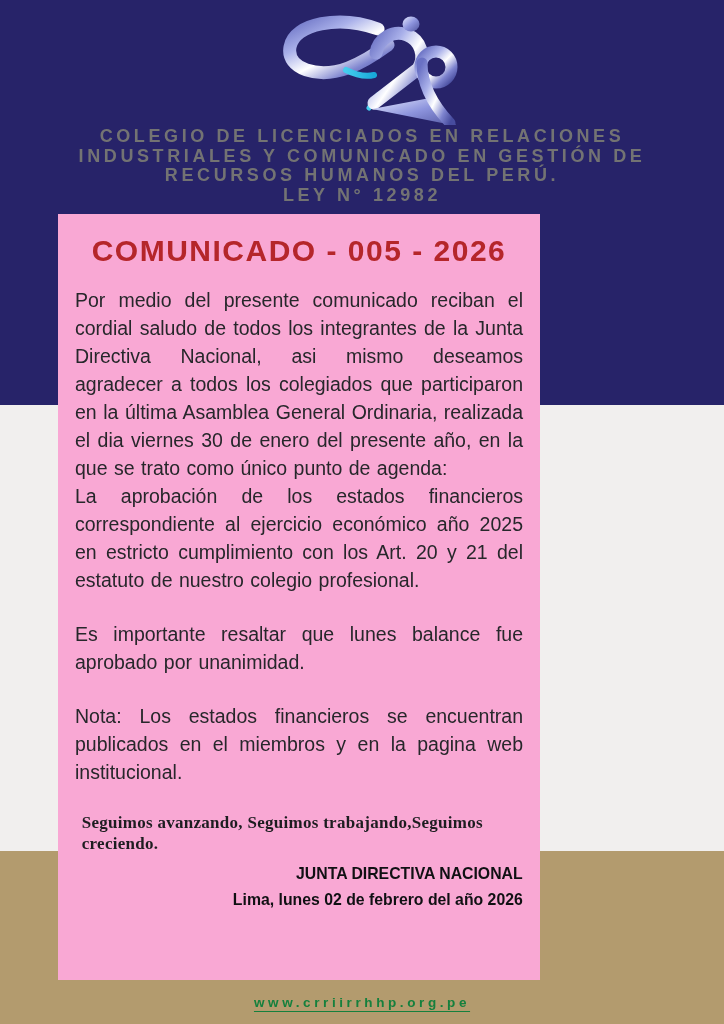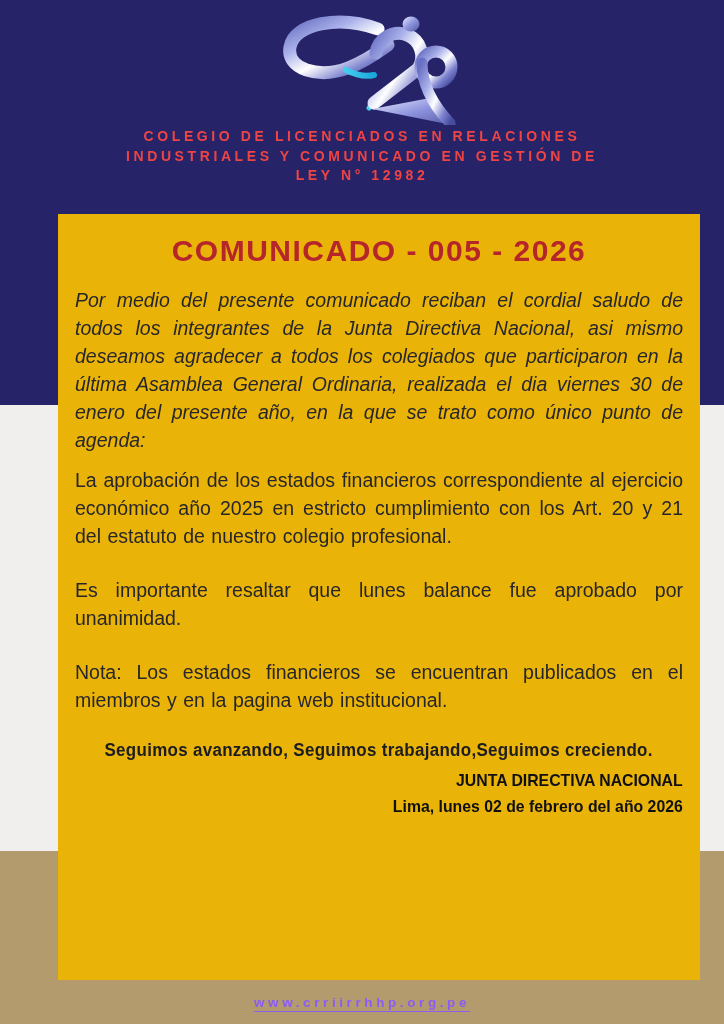--- a/index.html
+++ b/index.html
@@ -9,54 +9,54 @@
   }
   
   .bg-navy { position:absolute; left:0; top:0; width:100%; height:405px; background:#272369; }
   .bg-gray { position:absolute; left:0; top:405px; width:100%; height:446px; background:#f1efee; }
   .bg-tan  { position:absolute; left:0; top:851px; width:100%; height:173px; background:#b39b6e; }
 
   
   .header { position:absolute; top:0; left:0; right:0; text-align:center; }
   .logo { display:block; margin:13px auto 2px; }
   .org-line, .law-line {
-    color:#ef4444; font-size:14px; font-weight:600;
+    color:#737373; font-size:18px; font-weight:600;
     letter-spacing:3.6px; line-height:19.5px;
   }
 
   
   .card {
-    position:absolute; left:58px; top:214px; width:642px; height:766px;
-    background:#eab308; box-sizing:border-box; padding:20px 17px 0; overflow:hidden;
+    position:absolute; left:58px; top:214px; width:482px; height:766px;
+    background:#f9a8d4; box-sizing:border-box; padding:20px 17px 0; overflow:hidden;
   }
   .title {
     margin:0 0 18px; text-align:center;
     color:#b5262a; font-size:30px; font-weight:bold; letter-spacing:1.5px;
   }
   .body p {
     margin:0 0 26px; text-align:justify;
     font-size:19.5px; line-height:28px; color:#27272b; word-spacing:1px;
   }
-  .body p.no-gap { margin-bottom:12px;font-style:italic; }
+  .body p.no-gap { margin-bottom:0; }
 
-  .motto { margin:22px 0 0; text-align:center; }
+  .motto { margin:22px 0 0; text-align:left;font-family:Liberation Serif, serif; }
   .motto span {
     display:inline-block; transform:scaleX(0.97);
     font-weight:bold; font-size:17.5px; color:#1d1d20; letter-spacing:0.3px;
   }
   .signature { margin-top:7px; text-align:right; line-height:26px; }
   .signature span {
     display:inline-block; transform:scaleX(0.93); transform-origin:100% 50%;
     font-weight:bold; font-size:17px; color:#101013;
   }
 
   
   .footer-url { position:absolute; bottom:13px; left:0; right:0; text-align:center; }
   .footer-url a {
-    color:#8b5cf6; font-size:13.5px; font-weight:600; letter-spacing:3.6px;
+    color:#15803d; font-size:13.5px; font-weight:600; letter-spacing:3.6px;
     text-decoration:underline; text-underline-offset:4px; cursor:pointer;
   }
 </style>
 </head>
 <body>
 
 <div class="page">
   <div class="bg-navy"></div>
   <div class="bg-gray"></div>
   <div class="bg-tan"></div>
@@ -90,20 +90,21 @@
       <path d="M116,40 a23,23 0 1 1 42,16 L114,90" fill="none" stroke="url(#m1)" stroke-width="13" stroke-linecap="round"></path>
       <path d="M112,96 L170,85 L197,113 Z" fill="url(#m2)"></path>
 
       <circle cx="176" cy="54" r="15.5" fill="none" stroke="url(#m1)" stroke-width="12"></circle>
       <path d="M162,50 C162,72 174,93 190,110" fill="none" stroke="url(#m1)" stroke-width="11" stroke-linecap="round"></path>
 
       <ellipse cx="151" cy="11" rx="8.5" ry="7.5" fill="url(#m2)"></ellipse>
     </svg>
     <div class="org-line">COLEGIO DE LICENCIADOS EN RELACIONES</div>
     <div class="org-line">INDUSTRIALES Y COMUNICADO EN GESTIÓN DE</div>
+    <div class="org-line">RECURSOS HUMANOS DEL PERÚ.</div>
     <div class="law-line">LEY N° 12982</div>
   </div>
 
   <div class="card">
     <h1 class="title">COMUNICADO - 005 - 2026</h1>
     <div class="body">
       <p class="no-gap">Por medio del presente comunicado reciban el cordial saludo de todos los integrantes de la Junta Directiva Nacional, asi mismo deseamos agradecer a todos los colegiados que participaron en la última Asamblea General Ordinaria, realizada el dia viernes 30 de enero del presente año, en la que se trato como único punto de agenda:</p>
       <p>La aprobación de los estados financieros correspondiente al ejercicio económico año 2025 en estricto cumplimiento con los Art. 20 y 21 del estatuto de nuestro colegio profesional.</p>
       <p>Es importante resaltar que lunes balance fue aprobado por unanimidad.</p>
       <p>Nota: Los estados financieros se encuentran publicados en el miembros y  en la pagina web institucional.</p>

